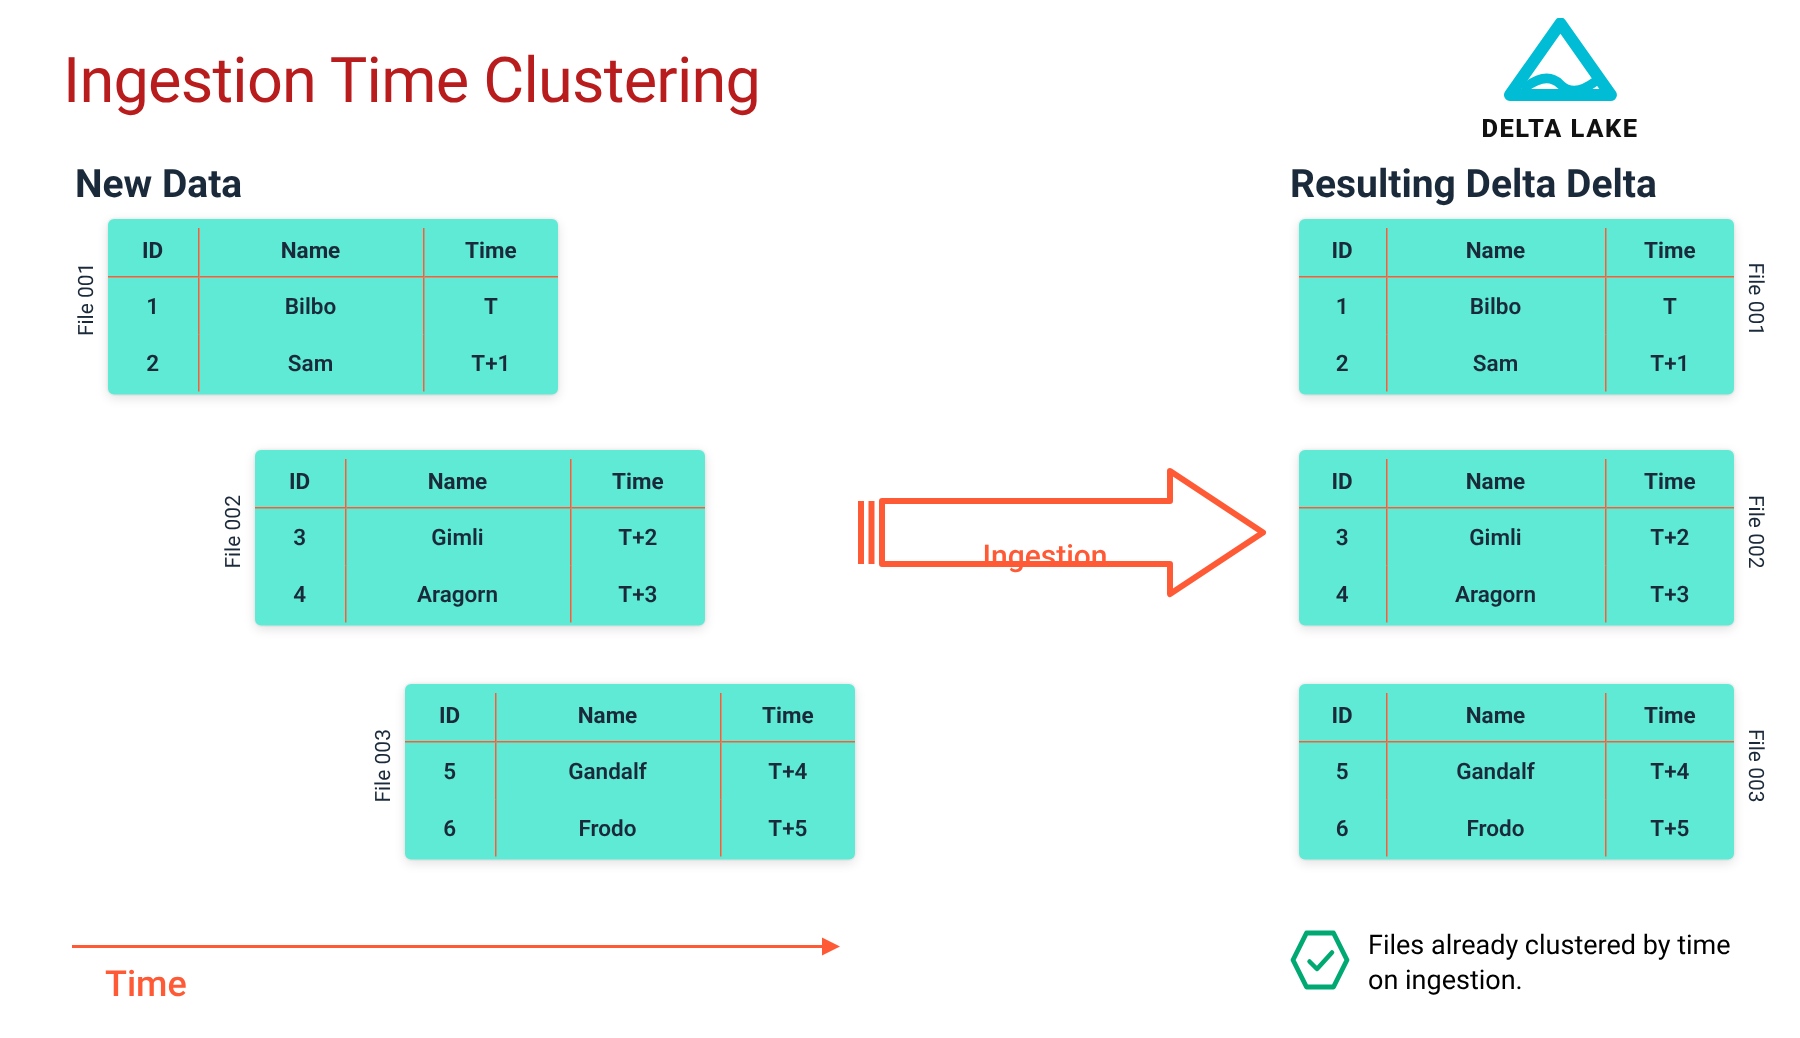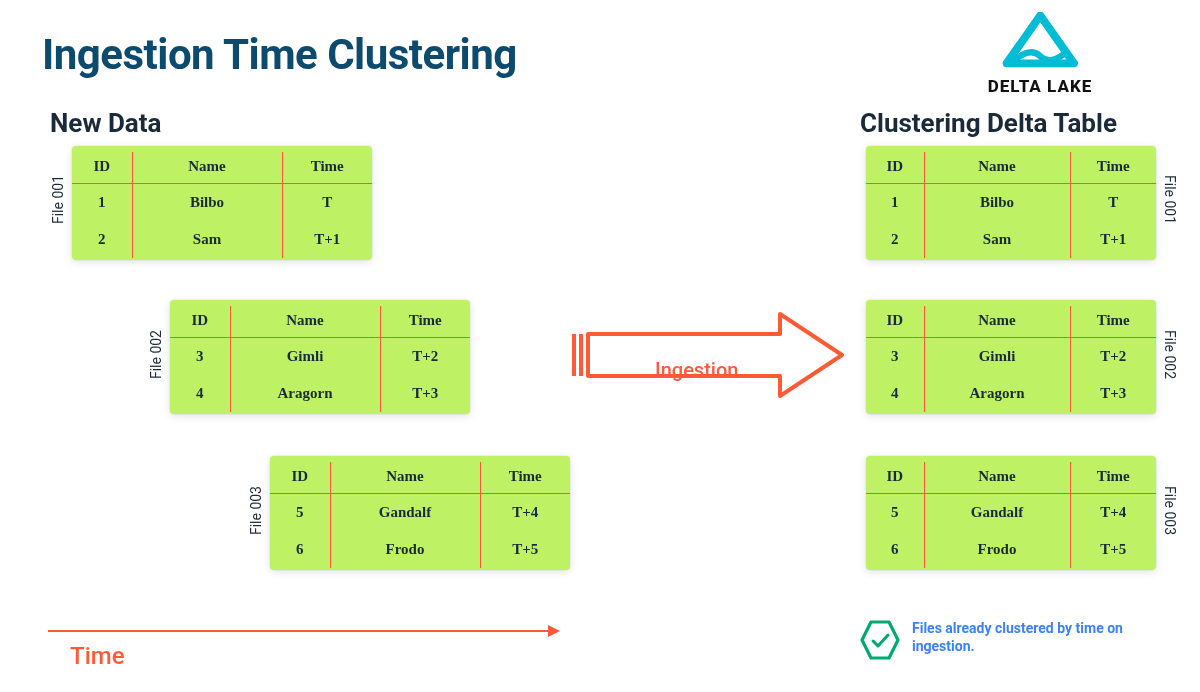--- a/index.html
+++ b/index.html
@@ -8,21 +8,21 @@
     width:1200px; height:692px;
     background:#fff;
     font-family: -apple-system, BlinkMacSystemFont, "Segoe UI", Roboto, Helvetica, Arial, sans-serif;
     color:#1b2a3a;
     position:relative;
     overflow:hidden;
   }
 
   .slide-title {
     position:absolute; left:42px; top:30px;
-    font-size:42px; font-weight:700; color:#0c4a6e;
+    font-size:42px; font-weight:400; color:#b91c1c;
     letter-spacing:-0.5px;
   }
 
   .logo-area {
     position:absolute; left:940px; top:12px; width:200px;
     text-align:center;
   }
   .logo-area .mark { height:62px; }
   .logo-text {
     font-size:17px; font-weight:800; letter-spacing:1px;
@@ -32,25 +32,24 @@
   .section-label {
     position:absolute;
     font-size:26px; font-weight:700; color:#1b2a3a;
   }
   .new-data-label  { left:50px;  top:108px;text-align:center; }
   .result-label    { left:860px; top:108px; }
 
   
   .data-card {
     position:absolute;
-    background:#bef264;
+    background:#5eead4;
     box-shadow:0 2px 8px rgba(0,0,0,0.12), 0 0 0 1px rgba(0,0,0,0.03);
     border-radius:4px;
     padding:6px 0 2px 0;
-    font-family:Liberation Serif, serif;
   }
   table.dt {
     border-collapse:collapse;
     width:100%;
     font-size:15px;
   }
   table.dt th {
     font-weight:700;
     color:#1b2a3a;
     padding:6px 0 8px 0;
@@ -99,38 +98,38 @@
     position:absolute; left:655px; top:358px;
     font-size:20px; font-weight:500; color:#ff5a36;
   }
 
   
   .hex-badge {
     position:absolute; left:860px; top:620px; width:40px; height:40px;
   }
   .callout-text {
     position:absolute; left:912px; top:620px; width:260px;
-    font-size:14px; font-weight:700; color:#3b82f6; line-height:1.25;
+    font-size:18px; font-weight:400; color:#000000; line-height:1.25;
   }
 </style>
 </head>
 <body>
 
 <div class="slide-title">Ingestion Time Clustering</div>
 
 <div class="logo-area">
   <svg class="mark" viewBox="0 0 100 70">
     <path d="M50 4 L88 58 L12 58 Z" fill="none" stroke="#00bcd4" stroke-width="9" stroke-linejoin="round"></path>
     <path d="M24 52 Q40 40 50 50 Q60 60 76 48" fill="none" stroke="#00bcd4" stroke-width="7" stroke-linecap="round"></path>
   </svg>
   <div class="logo-text">DELTA LAKE</div>
 </div>
 
 <div class="section-label new-data-label">New Data</div>
-<div class="section-label result-label">Clustering Delta Table</div>
+<div class="section-label result-label">Resulting Delta Delta</div>
 
 <div class="data-card" style="left:72px; top:146px; width:300px;">
   <table class="dt">
     <colgroup>
         <col style="width:60px">
         <col>
         <col style="width:90px">
       </colgroup>
     <thead>
         <tr>

